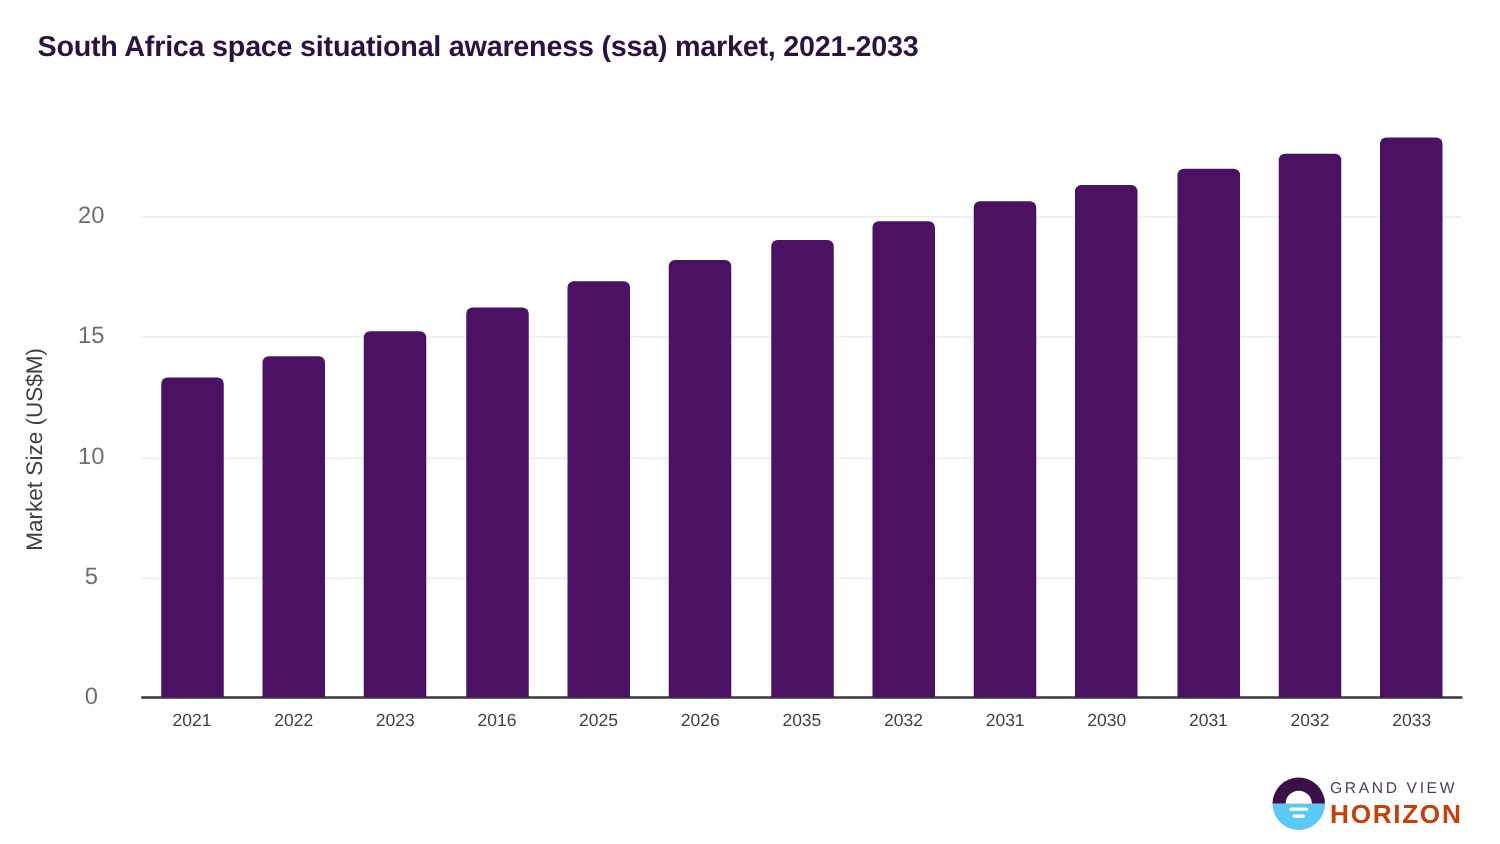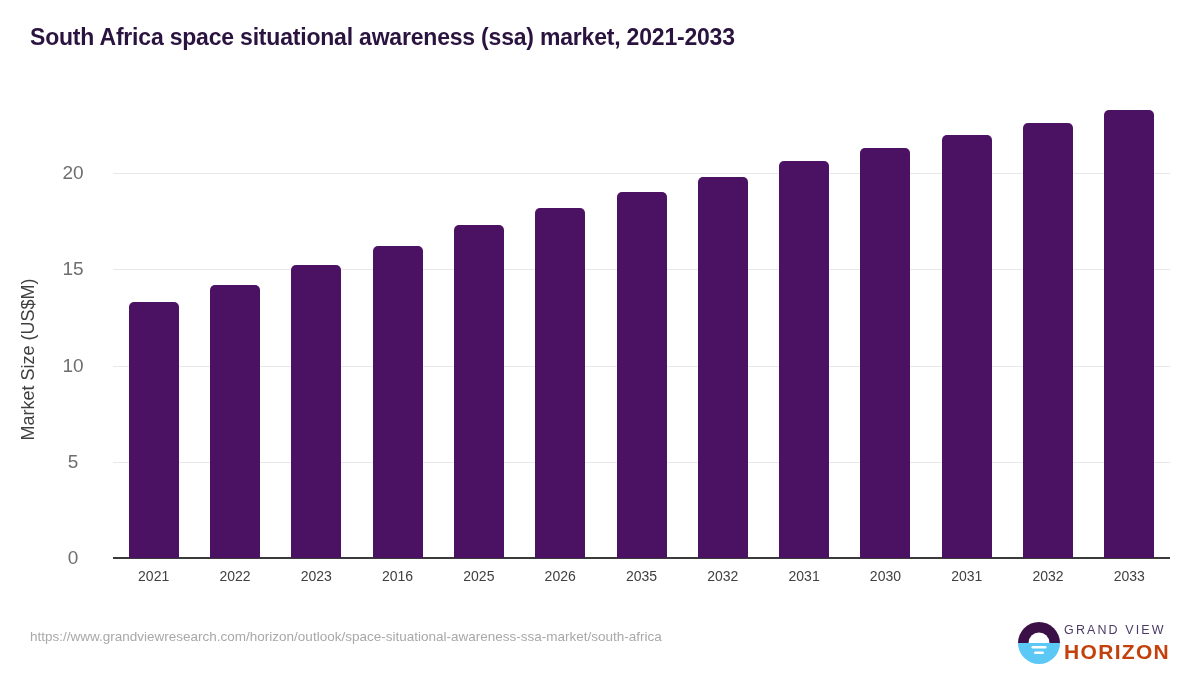--- a/index.html
+++ b/index.html
@@ -216,21 +216,20 @@
         <div class="xtick-label" style="left: 677.808px;">2032</div>
         <div class="xtick-label" style="left: 759.115px;">2031</div>
         <div class="xtick-label" style="left: 840.423px;">2030</div>
         <div class="xtick-label" style="left: 921.731px;">2031</div>
         <div class="xtick-label" style="left: 1003.04px;">2032</div>
         <div class="xtick-label" style="left: 1084.35px;">2033</div>
       </div>
 
   </div>
 
-  <div id="source-url">https://www.grandviewresearch.com/horizon/outlook/space-situational-awareness-ssa-market/south-africa</div>
 
   <div id="logo">
     <svg id="logo-mark" viewBox="0 0 44 44">
       <defs>
         <clipPath id="circclip">
             <circle cx="22" cy="22" r="21"></circle>
           </clipPath>
       </defs>
       <g clip-path="url(#circclip)">
         <rect x="0" y="0" width="44" height="22" fill="#3B1046"></rect>

